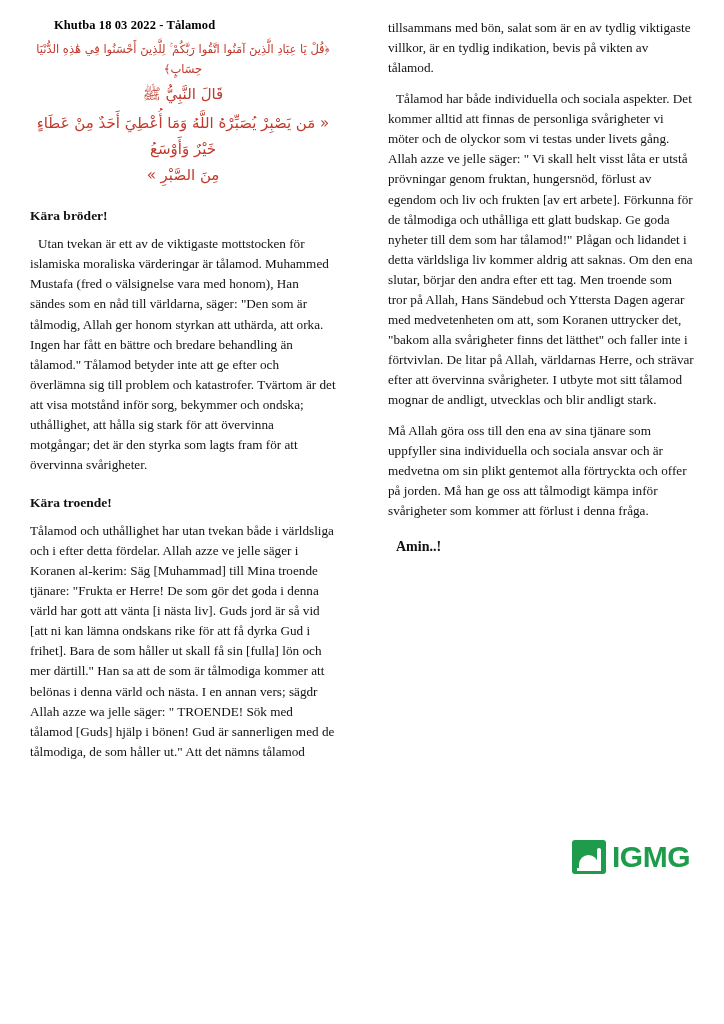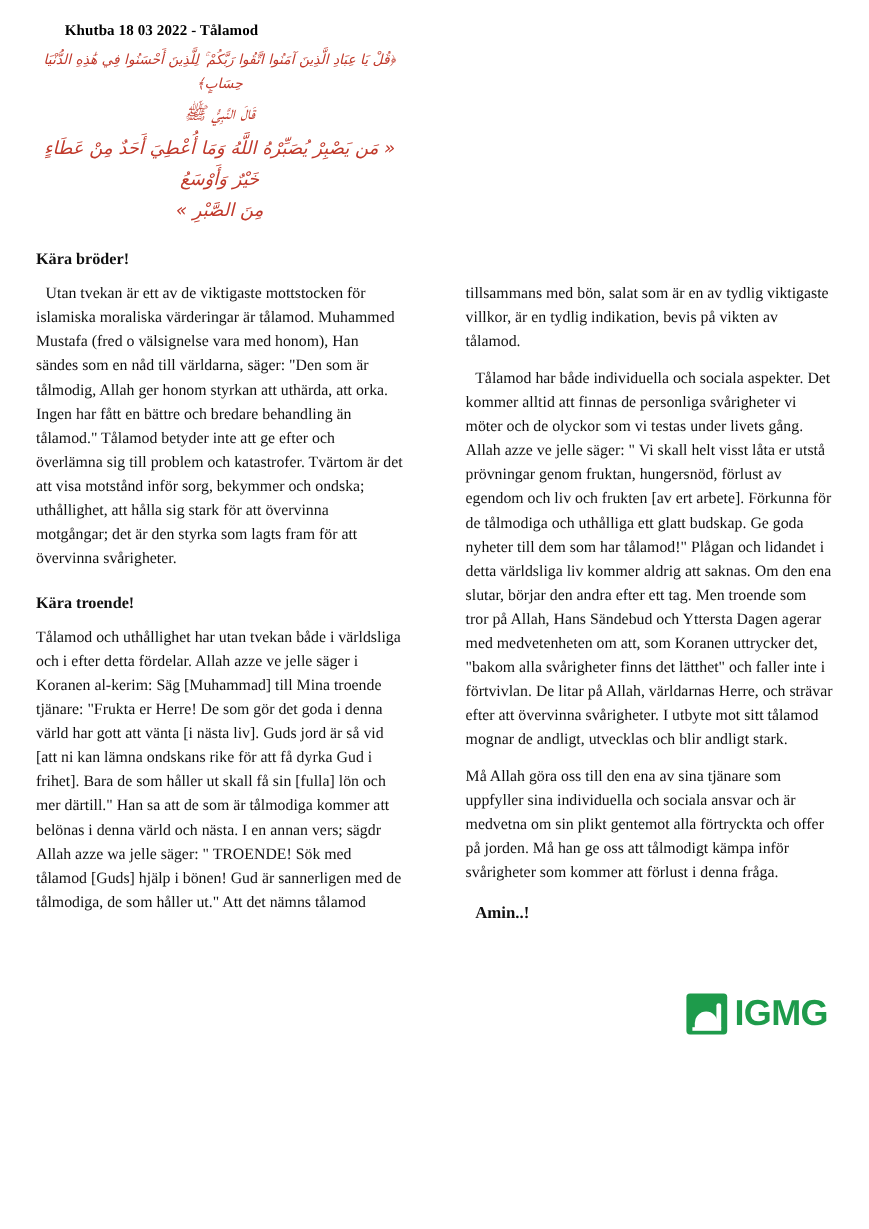--- a/index.html
+++ b/index.html
@@ -17,21 +17,21 @@
   .page {
     position: relative;
     width: 724px;
     height: 1024px;
     box-sizing: border-box;
     padding: 18px 30px 10px 30px;
   }
   .columns {
     display: flex;
     gap: 52px;
-    align-items: flex-end;
+    align-items: flex-start;
   }
   .col {
     width: 314px;
     box-sizing: border-box;
   }
   .doc-title {
     font-family: "Liberation Serif", serif;
     font-weight: bold;
     font-size: 12.5px;
     color: #000000;
@@ -47,21 +47,20 @@
     font-size: 11.5px;
     line-height: 1.75;
     margin: 0 0 2px 0;
     padding: 0 6px;
   }
   .arabic-block.small {
     font-size: 15px;
   }
   .arabic-line {
     display: block;
-    font-style: italic;
   }
   .arabic-center {
     text-align: center;
   }
   .section-head {
     font-weight: bold;
     font-size: 13.5px;
     color: #111111;
     margin: 20px 0 10px 0;
     font-family: "Liberation Serif", serif;
@@ -81,21 +80,21 @@
   .amin {
     font-size: 14px;
     line-height: 1.52;
     margin: 14px 0 0 0;
     text-indent: 8px;
     font-weight: bold;
   }
   .logo {
     position: absolute;
     right: 34px;
-    bottom: 162px;
+    bottom: 150px;
     display: flex;
     align-items: center;
     gap: 6px;
   }
   .logo-mark {
     width: 34px;
     height: 34px;
     background: #1e9b4b;
     border-radius: 3px;
     position: relative;

